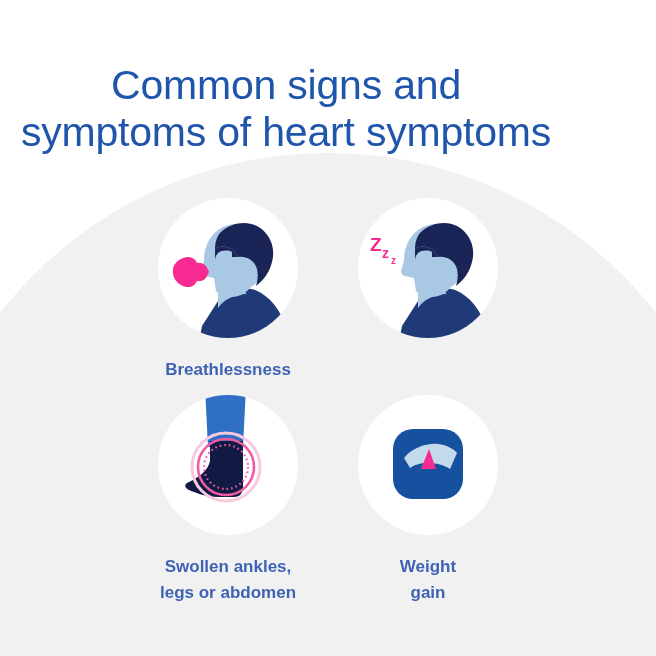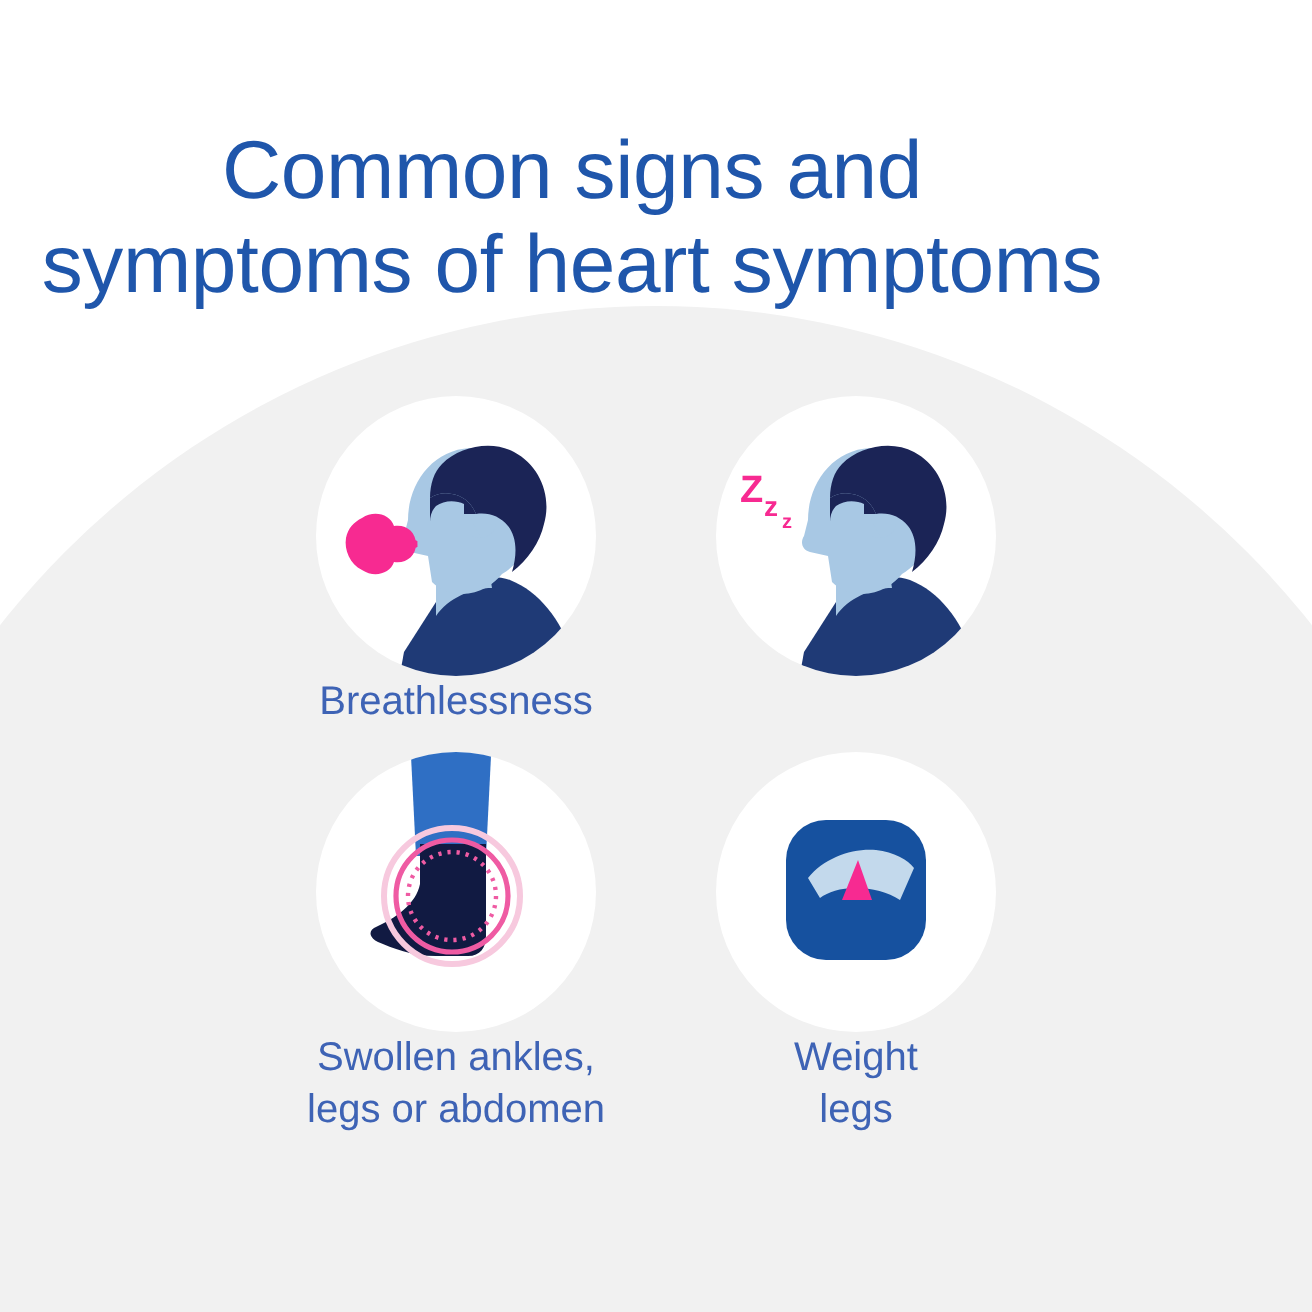--- a/index.html
+++ b/index.html
@@ -70,26 +70,26 @@
   .disc {
     width: 140px;
     height: 140px;
     border-radius: 50%;
     background: #ffffff;
     position: relative;
     display: block;
   }
   .disc svg { display: block; }
   .cap {
-    margin-top: 0;
+    margin-top: 19px;
     text-align: center;
     color: #3e63b5;
-    font-size: 20px;
+    font-size: 17px;
     line-height: 26px;
-    font-weight: 400;
+    font-weight: 700;
     white-space: pre-line;
   }
 </style>
 </head>
 <body>
 
 <div id="page">
 
   <div class="bg-dome"></div>
 
@@ -196,18 +196,18 @@
       <div class="cell">
         <div class="disc">
           <svg width="140" height="140" viewBox="0 0 140 140">
             <rect x="35" y="34" width="70" height="70" rx="20" ry="20" fill="#16519f"></rect>
             <path d="M46 63 C54 53 68 48 80 49 C89 50 96 54 99 58
                      L92 74 C86 70 78 68 70 68 C62 68 56 70 52 73 Z" fill="#c3d9ec"></path>
             <path d="M71 54 L78 74 L63 74 Z" fill="#f72a91"></path>
           </svg>
         </div>
         <div class="cap">Weight
-legs</div>
+gain</div>
       </div>
     </div>
 
   </div>
 </div>
 
 </body></html>

